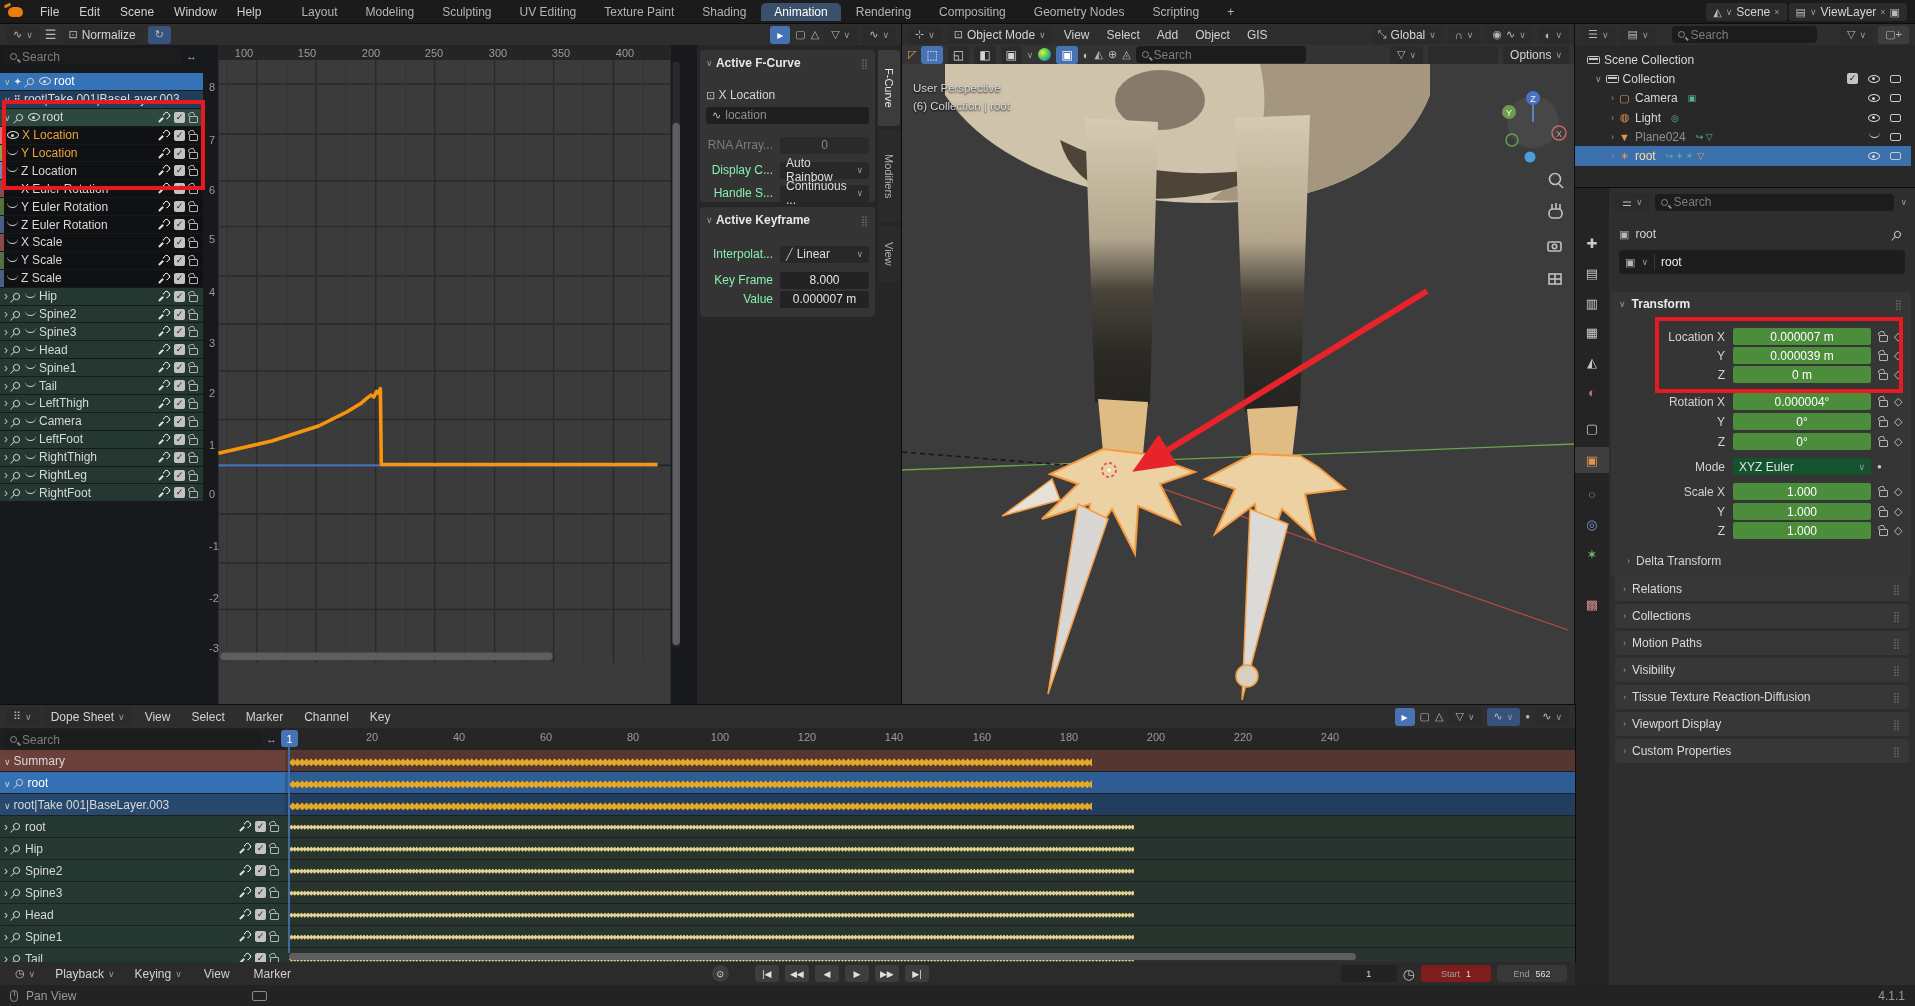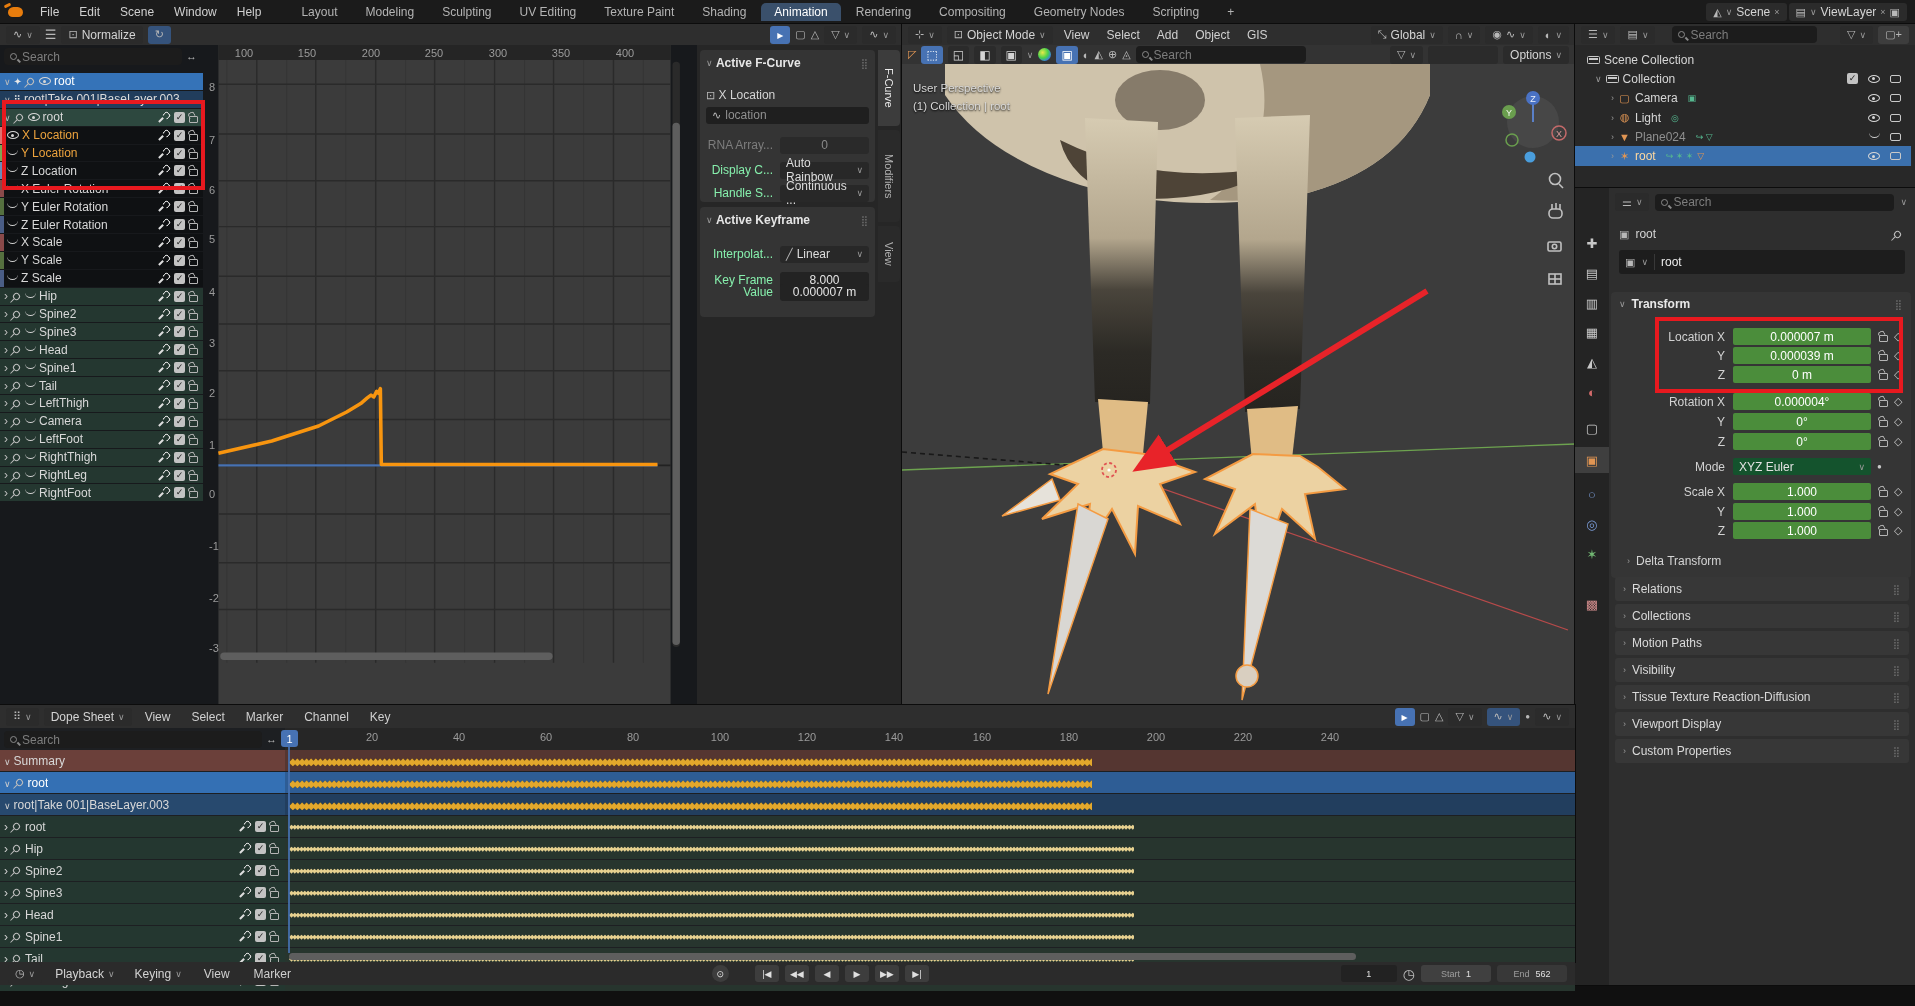--- a/index.html
+++ b/index.html
@@ -593,21 +593,21 @@
               <span>Linear</span>
               <span class="chev" style="margin-left:auto">∨</span>
             </div>
           </div>
         <div class="sbrow" style="top:64px">
             <span class="sblab">Key Frame</span>
             <div class="sbfield">
               <span>8.000</span>
             </div>
           </div>
-        <div class="sbrow" style="top:76px">
+        <div class="sbrow" style="top:83px">
             <span class="sblab">Value</span>
             <div class="sbfield">
               <span>0.000007 m</span>
             </div>
           </div>
       </div>
     </div>
 
     <div class="abs" style="left:878px;top:21px;width:24px;height:660px;background:#262626">
       <div class="vtab active" style="top: 5px; height: 76px;">F-Curve</div>
@@ -743,21 +743,21 @@
             <circle cx="1554.5" cy="246.5" r="2.2"></circle>
           </g>
         <g>
             <rect x="1549" y="274" width="12" height="10"></rect>
             <line x1="1555" y1="274" x2="1555" y2="284"></line>
             <line x1="1549" y1="279" x2="1561" y2="279"></line>
           </g>
       </g>
     </svg>
     <div class="ovl" style="left:11px;top:58px">User Perspective</div>
-    <div class="ovl" style="left:11px;top:76px">(1) Collection | root</div>
+    <div class="ovl" style="left:11px;top:76px">(6) Collection | root</div>
   </div>
 
   <div id="outliner" class="region">
     <div class="ehead">
       <span class="chip">
           <span class="ic">☰</span>
           <span class="chev">∨</span>
         </span>
       <span class="chip">
           <span class="ic">▤</span>
@@ -1248,23 +1248,30 @@
     <span style="width:14px"></span>
     <span class="tbtn">|◀</span>
       <span class="tbtn">◀◀</span>
       <span class="tbtn">◀</span>
       <span class="tbtn">▶</span>
       <span class="tbtn">▶▶</span>
       <span class="tbtn">▶|</span>
     <span style="margin-left:auto"></span>
     <span class="tbtn" style="min-width:56px;background:#222">1</span>
     <span class="ic" style="font-size:14px">◷</span>
-    <span class="tbtn" style="min-width:70px;background:#404040;gap:6px">
+    <span class="tbtn" style="min-width:70px;background:#7f1d1d;gap:6px">
         <span style="color:#9e9e9e">Start</span>
         <span>1</span>
       </span>
     <span class="tbtn" style="min-width:70px;background:#383838;gap:6px">
         <span style="color:#9e9e9e">End</span>
         <span>562</span>
       </span>
   </div>
 
+  <div id="statusbar" class="abs">
+    <span class="mouse"></span>
+    <span>Pan View</span>
+    <span style="width:160px"></span>
+    <span class="kbd"></span>
+    <span style="margin-left:auto">4.1.1</span>
+  </div>
 </div>
 
 </body></html>

